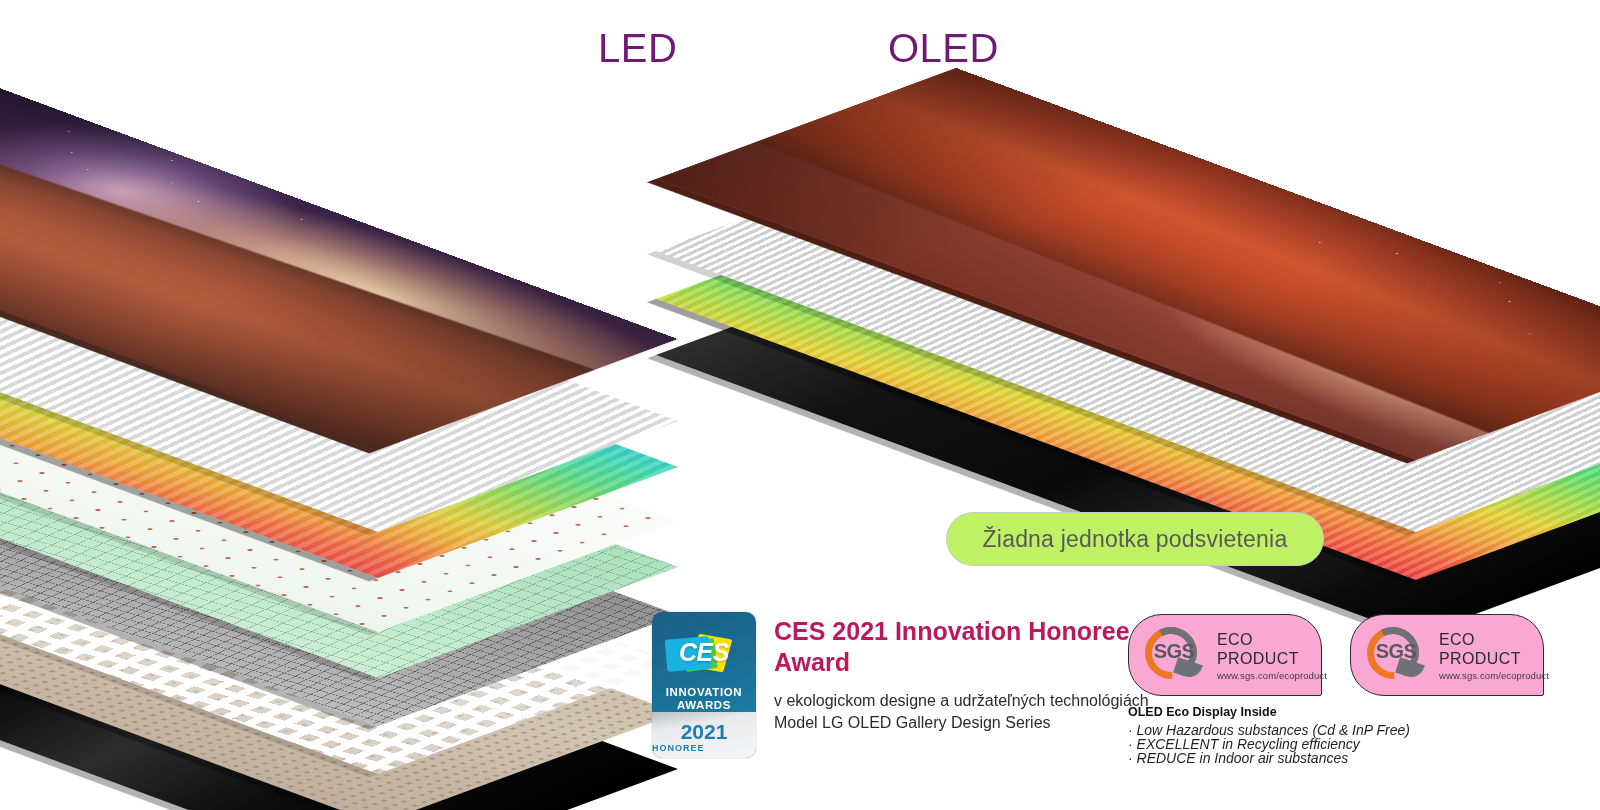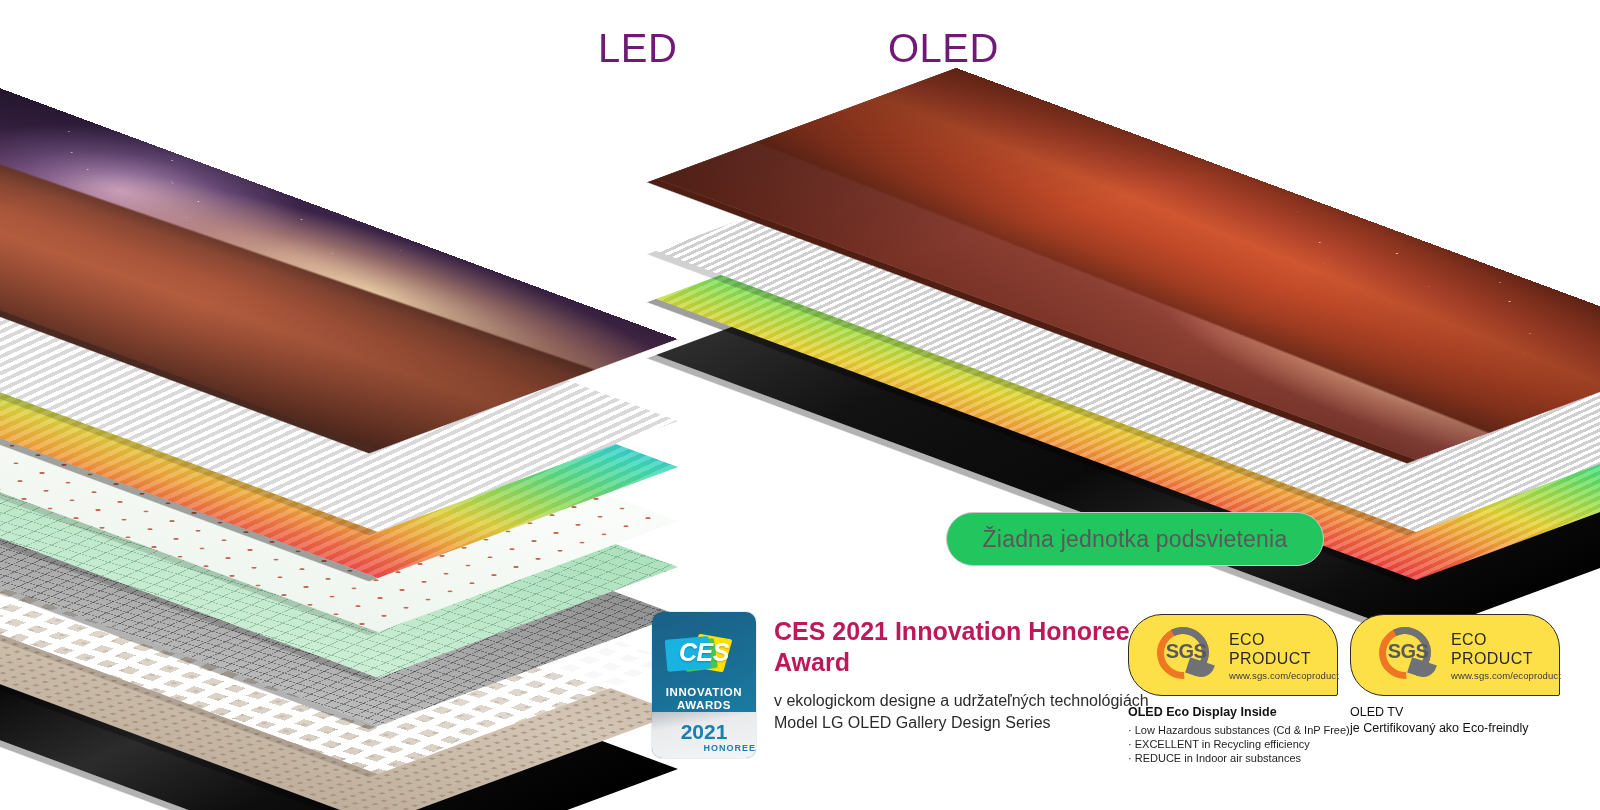--- a/index.html
+++ b/index.html
@@ -171,21 +171,21 @@
       linear-gradient(84deg, #2e2e2e 0%, #121212 22%, #0a0a0a 48%,
         #242424 66%, #0c0c0c 84%, #000000 100%); }
 
   
   #backlight-pill {
     position: absolute;
     left: 946px; top: 512px;
     width: 378px; height: 54px;
     border: 1px solid #c9c9c9;
     border-radius: 28px;
-    background: #22c55e;
+    background: #bef264;
     display: flex; align-items: center; justify-content: center;
     font-size: 23px; color: #595959; letter-spacing: .2px;
   }
 
   
   #ces-block { position: absolute; left: 652px; top: 612px;
     display: flex; gap: 18px; align-items: flex-start; }
   #ces-logo { width: 104px; height: 146px; border-radius: 10px;
     overflow: hidden; position: relative; flex: none;
     background: linear-gradient(160deg, #1b5f86 0%, #1a6e95 45%, #1a87ae 100%);
@@ -200,54 +200,54 @@
   #ces-logo .ces-word { position:absolute; left:0; top:4px; width:80px;
     text-align:center; font-size:25px; font-weight:700; color:#ffffff;
     letter-spacing:-.5px; font-style: italic; z-index:3; text-shadow:0 1px 2px rgba(0,0,0,.25);}
   #ces-logo .ces-sub { position:absolute; left:0; right:0; top:74px;
     text-align:center; color:#ffffff; font-size:11.5px; font-weight:700;
     letter-spacing:.6px; line-height:13px; }
   #ces-logo .ces-band { position:absolute; left:0; right:0; top:100px; height:46px;
     background: linear-gradient(170deg,#b9bec4 0%, #e8eaec 30%, #f4f5f6 100%); }
   #ces-logo .ces-year { position:absolute; left:0; right:0; top:108px; text-align:center;
     color:#1a7fae; font-size:21px; font-weight:700; }
-  #ces-logo .ces-hon { position:absolute; left:0; right:0; top:131px; text-align:right;
+  #ces-logo .ces-hon { position:absolute; left:0; right:0; top:131px; text-align:left;
     color:#1a7fae; font-size:9px; font-weight:700; letter-spacing:1px; }
 
   #ces-text { padding-top: 4px; }
   #ces-heading { font-size: 25px; font-weight: 700; color: #be185d;
     line-height: 31px; margin: 0 0 12px 0; max-width: 360px; }
   #ces-desc { font-size: 16px; color: #2b2b2b; line-height: 22px; margin: 0 0 14px 0; }
   #ces-note { font-size: 11.5px; color: #4a4a4a; line-height: 15px; max-width: 300px; }
 
   
   .sgs-block { position: absolute; }
   #sgs-left  { left: 1128px; top: 614px; }
   #sgs-right { left: 1350px; top: 614px; }
-  .sgs-box { width: 210px; height: 82px; border: 1px solid #2b2b2b;
+  .sgs-box { width: 194px; height: 82px; border: 1px solid #2b2b2b;
     border-radius: 34px 34px 2px 34px; display: flex; align-items: center;
-    padding-left: 24px; background: #fde047; }
+    padding-left: 12px; background: #f9a8d4; }
   .sgs-mark { position: relative; width: 72px; height: 64px; flex: none; }
   .sgs-ring { position: absolute; left: 4px; top: 4px; width: 52px; height: 52px;
     border-radius: 50%; border: 7px solid #ef7622;
     border-top-color: #ef7622; border-right-color: transparent; transform: rotate(42deg); }
   .sgs-ring2 { position: absolute; left: 4px; top: 4px; width: 52px; height: 52px;
     border-radius: 50%; border: 7px solid transparent;
     border-top-color: #6e7175; border-right-color: #6e7175; transform: rotate(18deg); }
   .sgs-tail { position: absolute; left: 34px; top: 38px; width: 26px; height: 16px;
     background: #6e7175; border-radius: 0 0 14px 0; transform: rotate(18deg); }
   .sgs-word { position: absolute; left: 7px; top: 17px; width: 52px; text-align: center;
     font-size: 20px; font-weight: 700; color: #58595b; letter-spacing: -.5px; z-index: 3; }
   .sgs-lines { padding-left: 4px; }
   .sgs-eco { font-size: 16px; color: #2b2b2b; letter-spacing: .4px; line-height: 19px; }
   .sgs-url { font-size: 9.5px; color: #3b3b3b; letter-spacing: .1px; margin-top: 2px; }
   .sgs-caption { margin-top: 8px; }
   .sgs-cap-title { font-size: 12.5px; font-weight: 700; color: #111; line-height: 16px; }
   .sgs-bullets { margin: 3px 0 0 0; padding: 0; list-style: none; }
-  .sgs-bullets li { font-size: 11px; color: #1f1f1f; line-height: 14px; }
+  .sgs-bullets li { font-size: 14px; color: #1f1f1f; line-height: 14px; font-style: italic; }
   .sgs-cap-plain { font-size: 12.5px; color: #111; line-height: 16px; }
 </style>
 </head>
 <body>
 
 <div id="stage">
 
   <div class="stack" id="led-stack">
     <div class="layer" style="left:0px; top:498px;">
       <div class="face tex-black-gloss"></div>
@@ -375,19 +375,15 @@
         <div class="sgs-ring"></div>
         <div class="sgs-ring2"></div>
         <div class="sgs-tail"></div>
         <div class="sgs-word">SGS</div>
       </div>
       <div class="sgs-lines">
         <div class="sgs-eco">ECO PRODUCT</div>
         <div class="sgs-url">www.sgs.com/ecoproduct</div>
       </div>
     </div>
-    <div class="sgs-caption">
-      <div class="sgs-cap-plain">OLED TV</div>
-      <div class="sgs-cap-plain b">je Certifikovaný ako Eco-freindly</div>
-    </div>
   </div>
 
 </div>
 
 </body></html>

